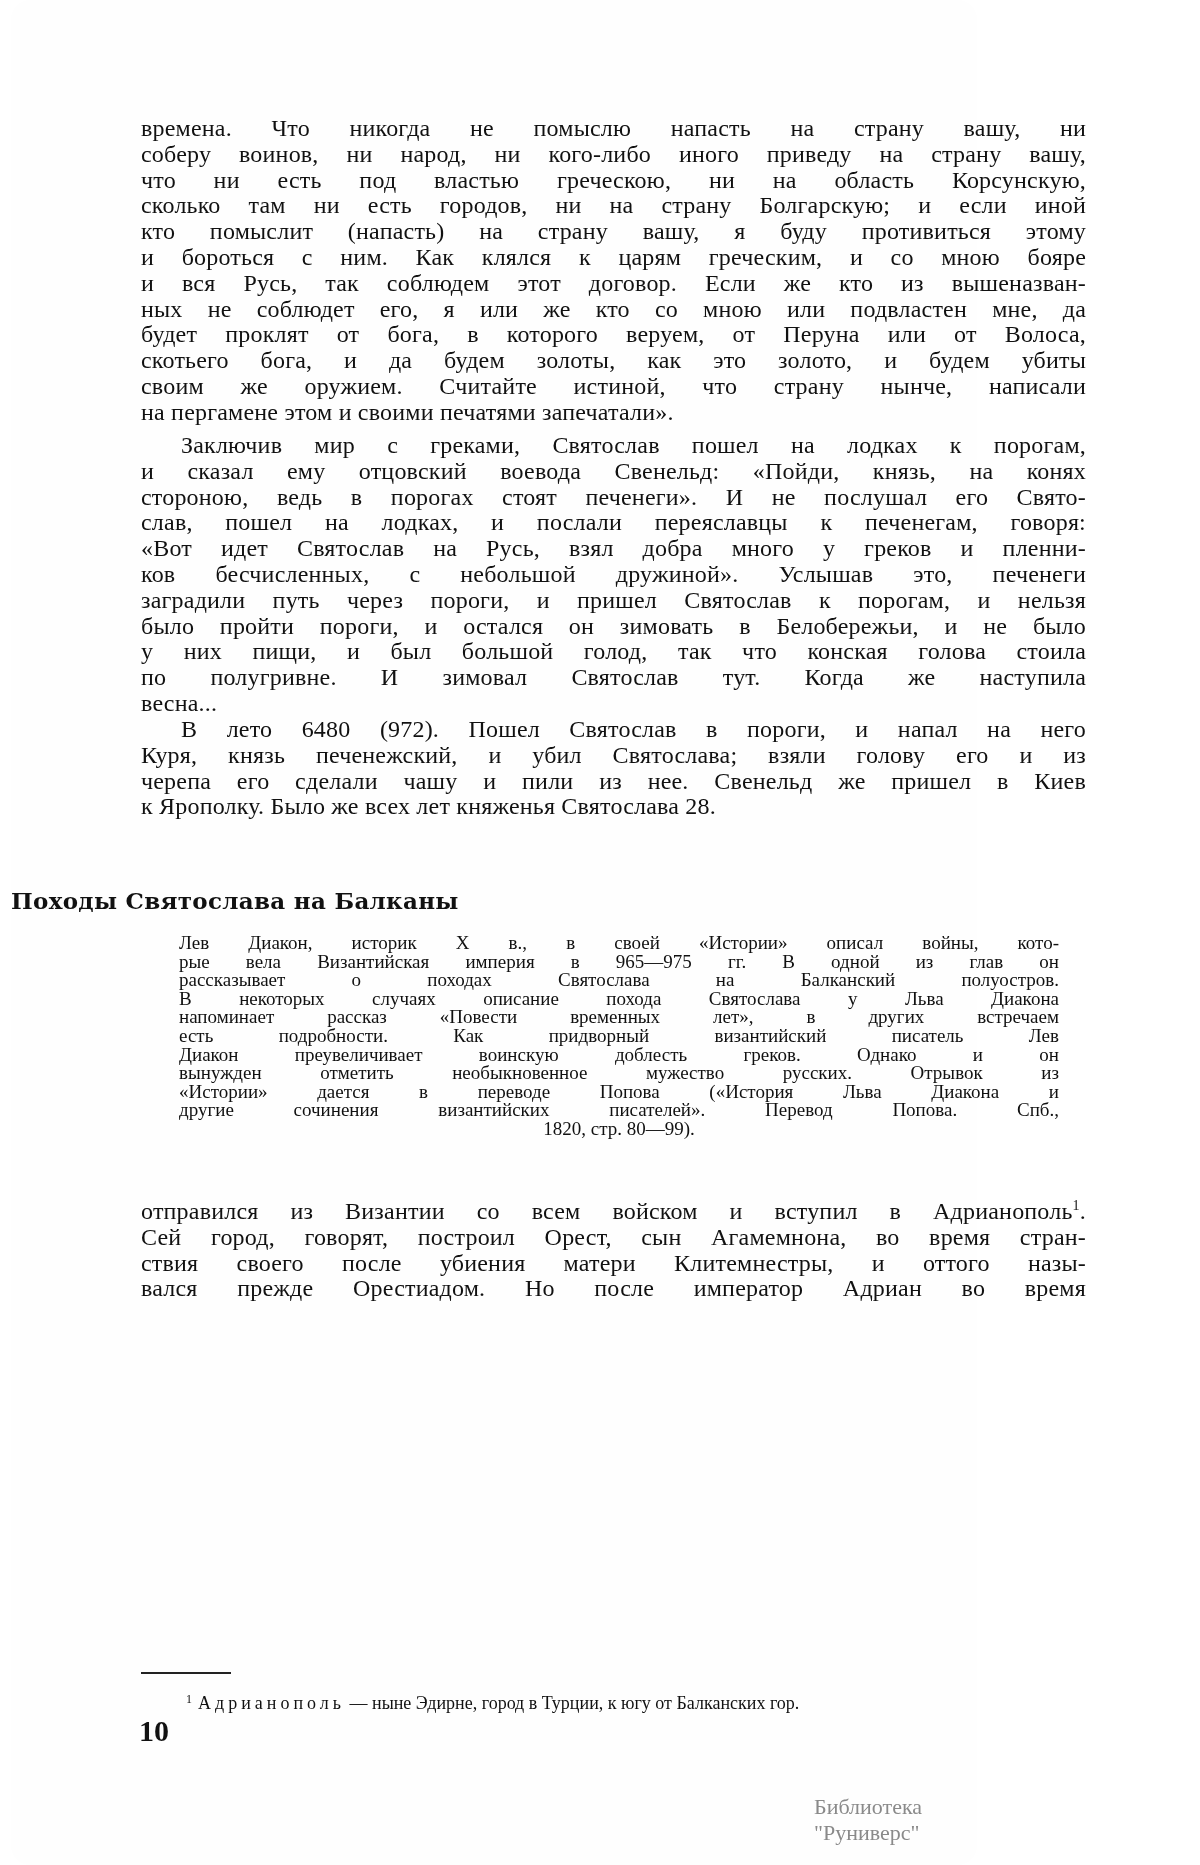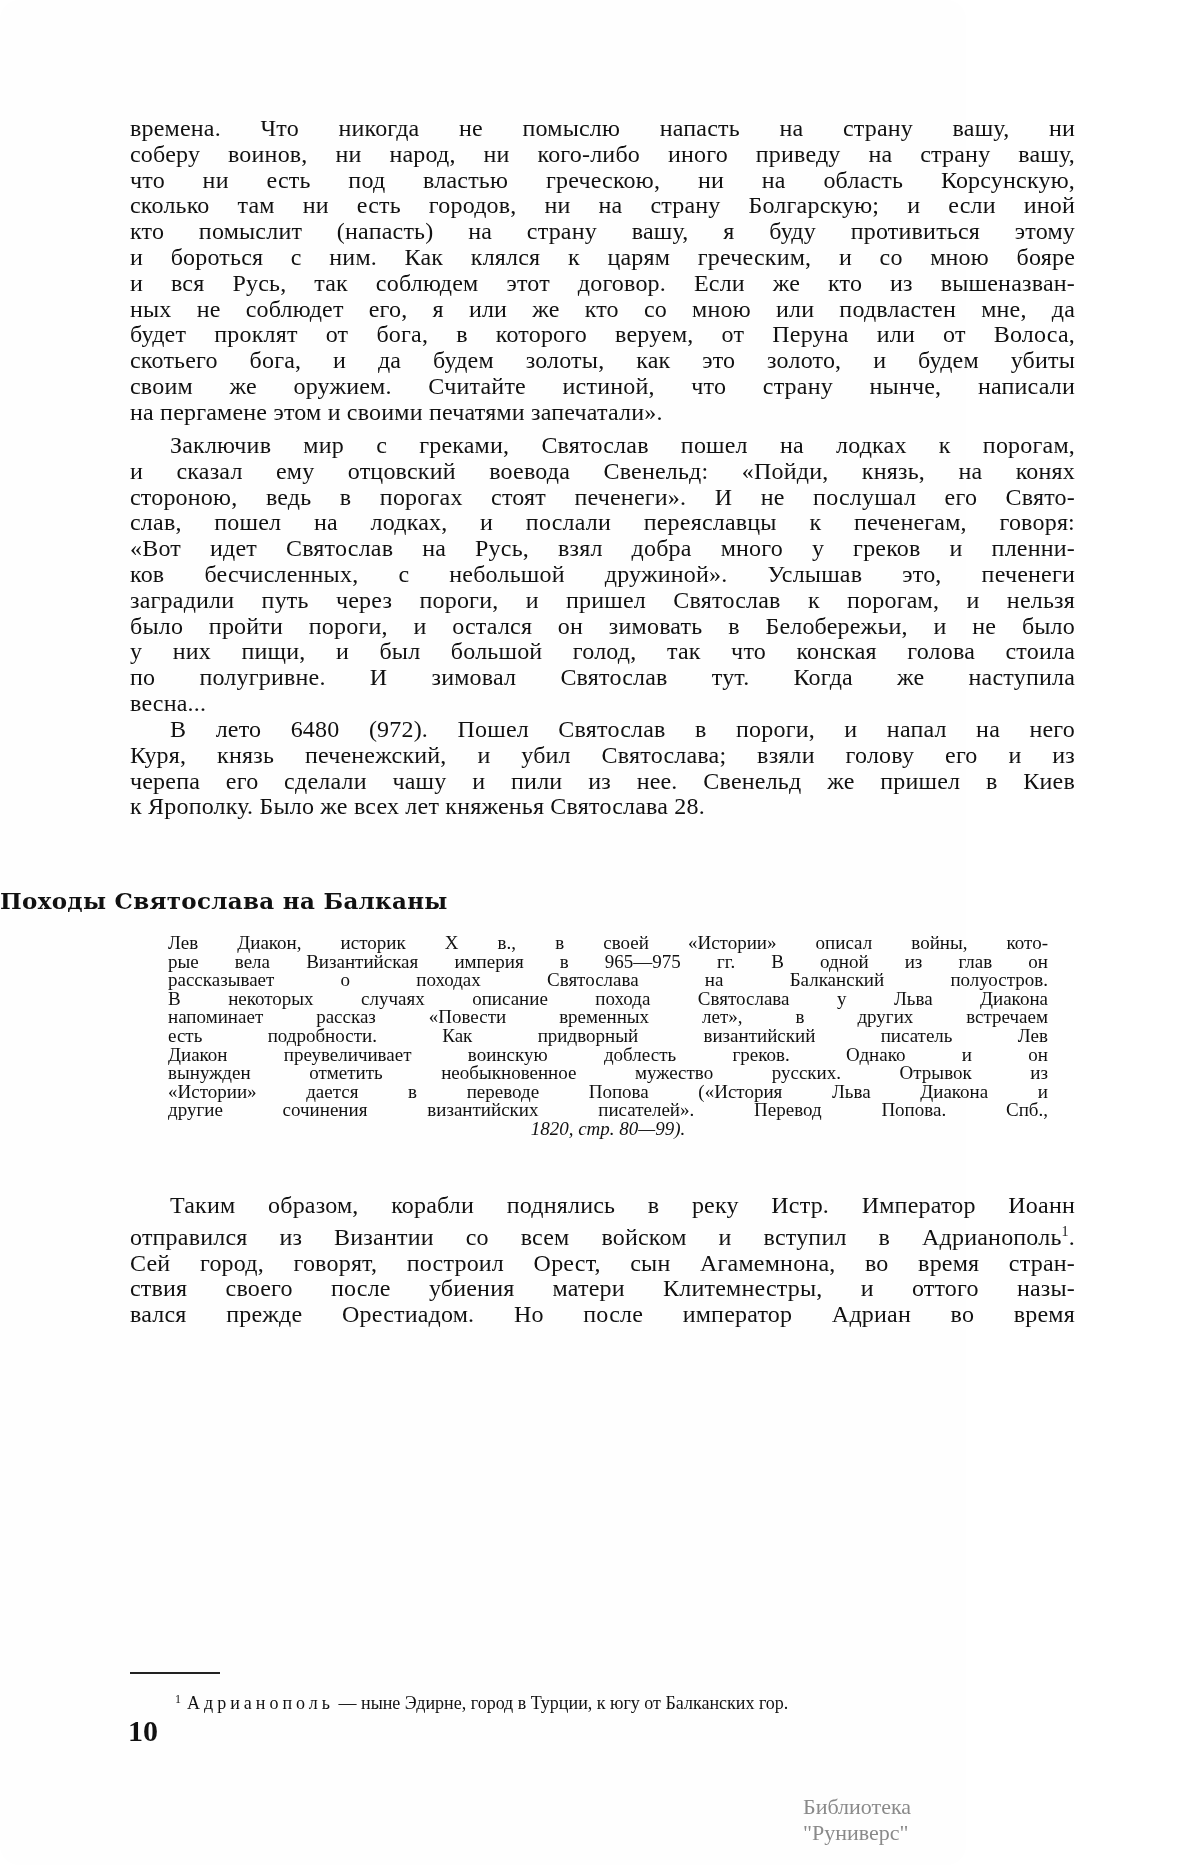--- a/index.html
+++ b/index.html
@@ -1,17 +1,17 @@
 <!DOCTYPE html>
 <html><head>
 <meta charset="utf-8">
 <style>
   html, body { margin: 0; padding: 0; background: #ffffff; }
   body { width: 1200px; height: 1865px; position: relative; overflow: hidden; color: #111; }
-  .page { position: absolute; left: 0; top: 0; width: 966px; height: 1865px; background: #fefefe; border-radius: 19px; }
+  .page { position: absolute; left: 11px; top: 0; width: 966px; height: 1865px; background: #fefefe; border-radius: 19px; }
   .body-text {
     position: absolute; left: 130px; width: 945px;
     font-family: "Liberation Serif", "DejaVu Serif", serif;
     font-size: 24px; line-height: 25.8px;
     text-align: justify; text-align-last: left;
     letter-spacing: 0.2px;
   }
   .body-text .line { display: block; text-align: justify; text-align-last: justify; white-space: nowrap; overflow: visible; }
   .body-text .line.last { text-align-last: left; }
   .body-text .line.indent { padding-left: 40px; }
@@ -22,21 +22,21 @@
     position: absolute; top: 887px; left: 0; width: 1200px; text-align: left;
     font-family: "DejaVu Serif", "Liberation Serif", serif; font-weight: bold;
     font-size: 23px; letter-spacing: 0.3px;
   }
   #intro {
     position: absolute; top: 934px; left: 168px; width: 880px;
     font-family: "Liberation Serif", "DejaVu Serif", serif;
     font-size: 19px; line-height: 18.6px;
   }
   #intro .line { display: block; text-align: justify; text-align-last: justify; white-space: nowrap; }
-  #intro .line.center { text-align: center; text-align-last: center; font-style: italic; }
+  #intro .line.center { text-align: center; text-align-last: center; }
   #block4 { top: 1193px; }
   #footnote-rule { position: absolute; left: 130px; top: 1672px; width: 90px; height: 0; border-top: 2px solid #222; }
   #footnote {
     position: absolute; left: 146px; top: 1688px; width: 930px;
     font-family: "Liberation Serif", "DejaVu Serif", serif; font-size: 18px; line-height: 22px;
     white-space: nowrap;
     margin-left: 29px;
   }
   #footnote sup { font-size: 12px; vertical-align: 6px; margin-right: 6px; }
   #footnote .spaced { letter-spacing: 4px; }
@@ -101,21 +101,20 @@
     <span class="line">напоминает рассказ «Повести временных лет», в других встречаем</span>
     <span class="line">есть подробности. Как придворный византийский писатель Лев</span>
     <span class="line">Диакон преувеличивает воинскую доблесть греков. Однако и он</span>
     <span class="line">вынужден отметить необыкновенное мужество русских. Отрывок из</span>
     <span class="line">«Истории» дается в переводе Попова («История Льва Диакона и</span>
     <span class="line">другие сочинения византийских писателей». Перевод Попова. Спб.,</span>
     <span class="line center">1820, стр. 80—99).</span>
   </div>
 
   <div id="block4" class="body-text">
-    <span class="line indent">Таким образом, корабли поднялись в реку Истр. Император Иоанн</span>
     <span class="line"><span>отправился из Византии со всем войском и вступил в Адрианополь</span><sup class="fnref">1</sup><span>.</span></span>
     <span class="line">Сей город, говорят, построил Орест, сын Агамемнона, во время стран-</span>
     <span class="line">ствия своего после убиения матери Клитемнестры, и оттого назы-</span>
     <span class="line">вался прежде Орестиадом. Но после император Адриан во время</span>
   </div>
 
   <div id="footnote-rule"></div>
 
   <div id="footnote"><sup>1</sup><span class="spaced">Адрианополь</span><span> — ныне Эдирне, город в Турции, к югу от Балканских гор.</span></div>
 

